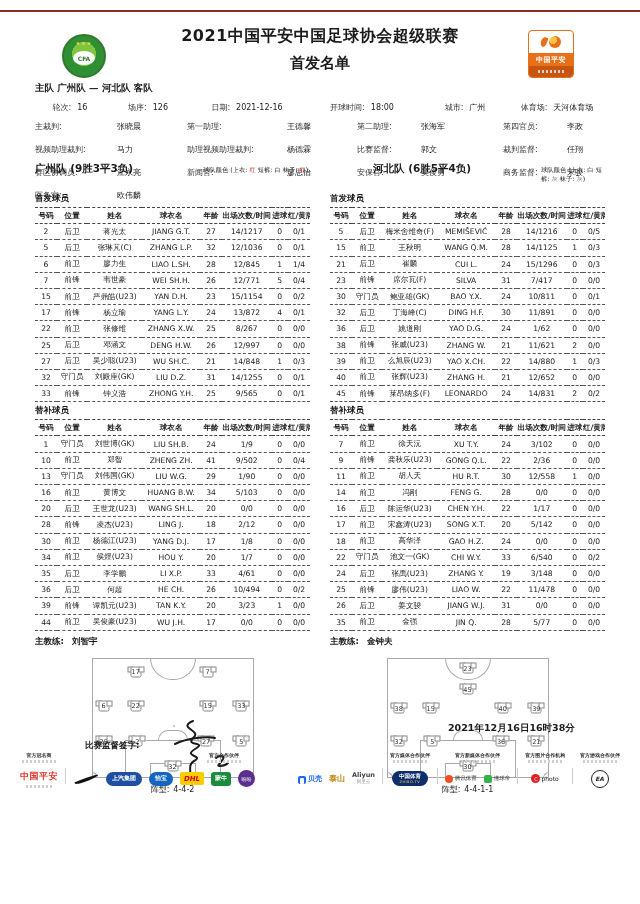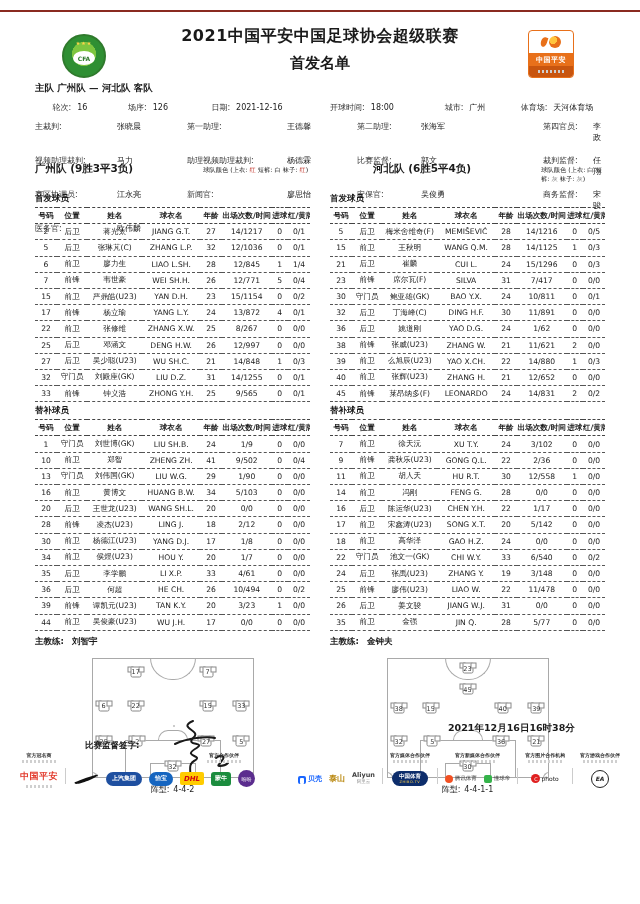--- a/index.html
+++ b/index.html
@@ -44,21 +44,21 @@
   .inforow .info-item:nth-child(3){width:112px;}
   .inforow .info-item:nth-child(4){width:118px;}
   .inforow .info-item:nth-child(5){width:88px;}
   .inforow .info-item:nth-child(6){flex:1;}
   .il,.ol{color:#333;margin-right:6px;}
   .off-grid{display:grid;grid-template-columns:152px 170px 146px 102px;row-gap:12px;margin-top:8px;font-size:8px;}
   .off-grid .cell{display:flex;}
   .off-grid .cell:nth-child(4n+1) .ol{width:76px;}
   .off-grid .cell:nth-child(4n+2) .ol{width:94px;}
   .off-grid .cell:nth-child(4n+3) .ol{width:58px;}
-  .off-grid .cell:nth-child(4n)   .ol{width:58px;margin-left:40px;}
+  .off-grid .cell:nth-child(4n)   .ol{width:58px;}
 
   
   .main{position:absolute;top:162px;left:35px;right:35px;}
   .teamhead-row{display:flex;align-items:baseline;}
   .tname{font-size:10.5px;font-weight:bold;width:168px;}
   .kit{font-size:6.3px;color:#222;width:150px;}
   .tname.right{margin-left:20px;width:168px;}
   .kit.right{flex:1;width:auto;}
   .cols{display:flex;gap:20px;margin-top:6px;}
   .col{width:277px;}

